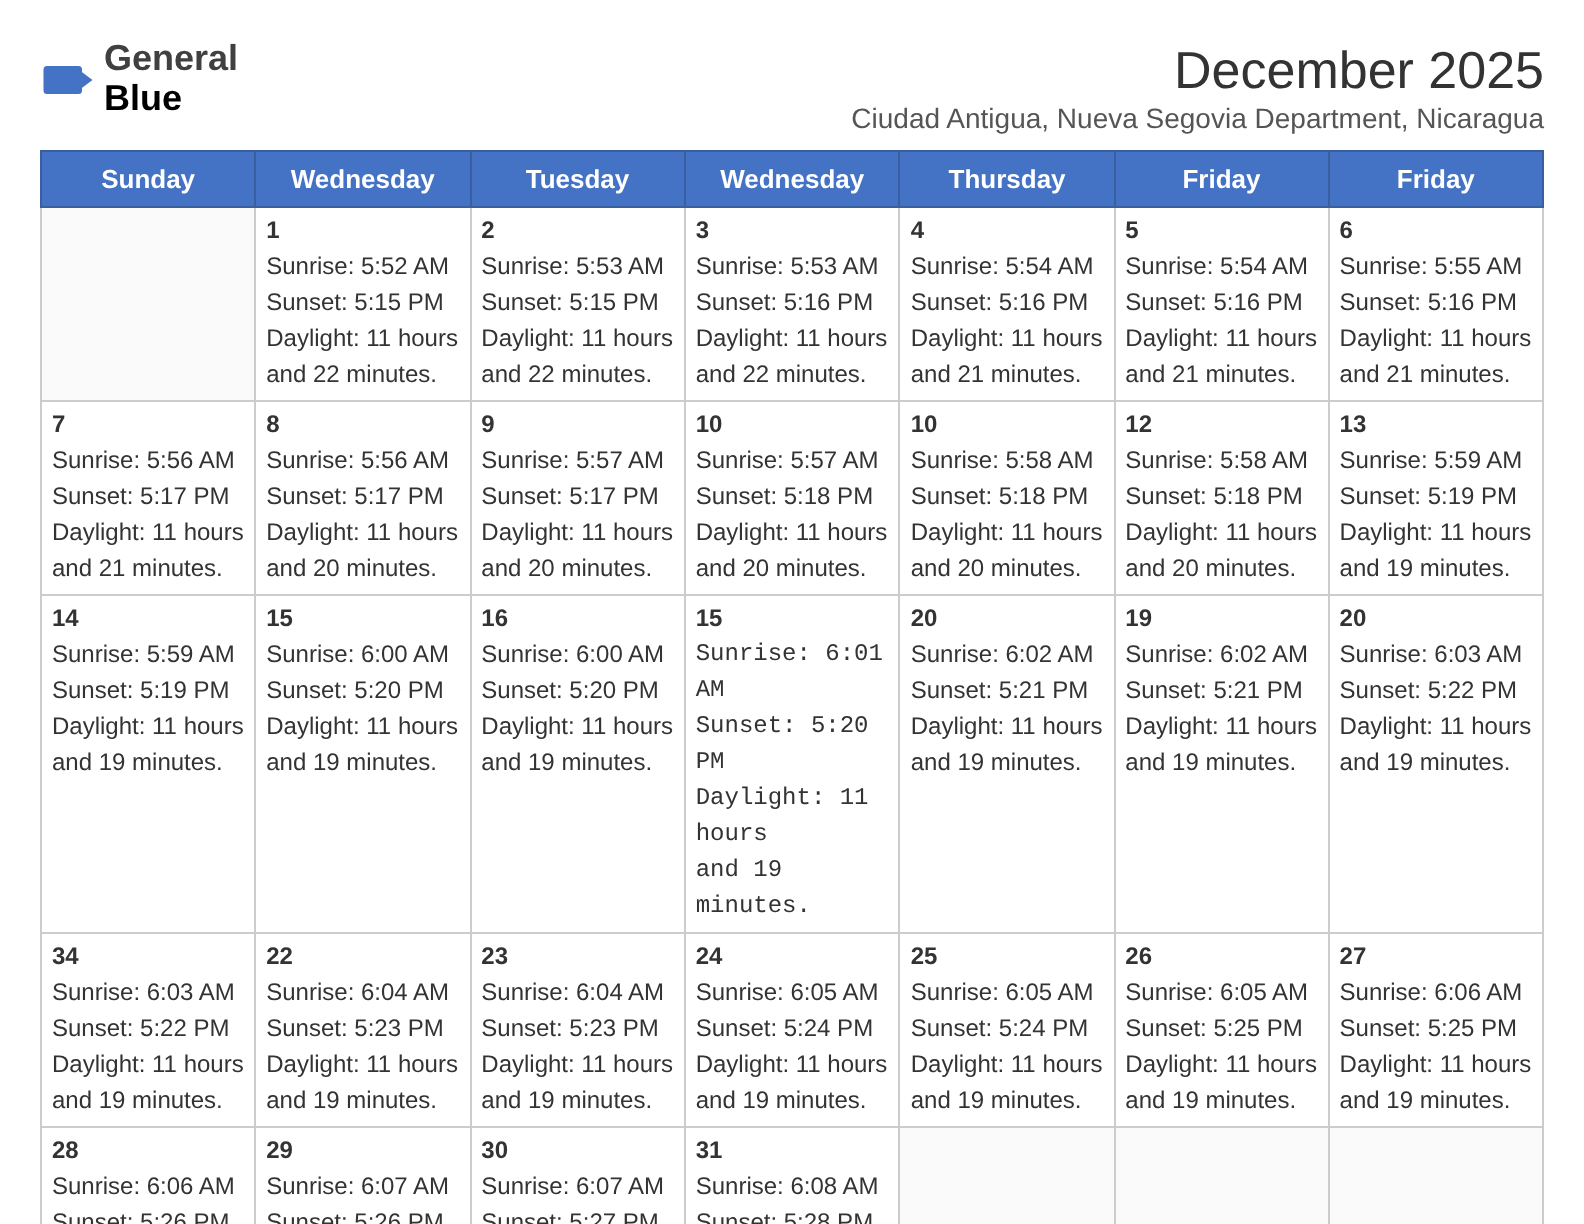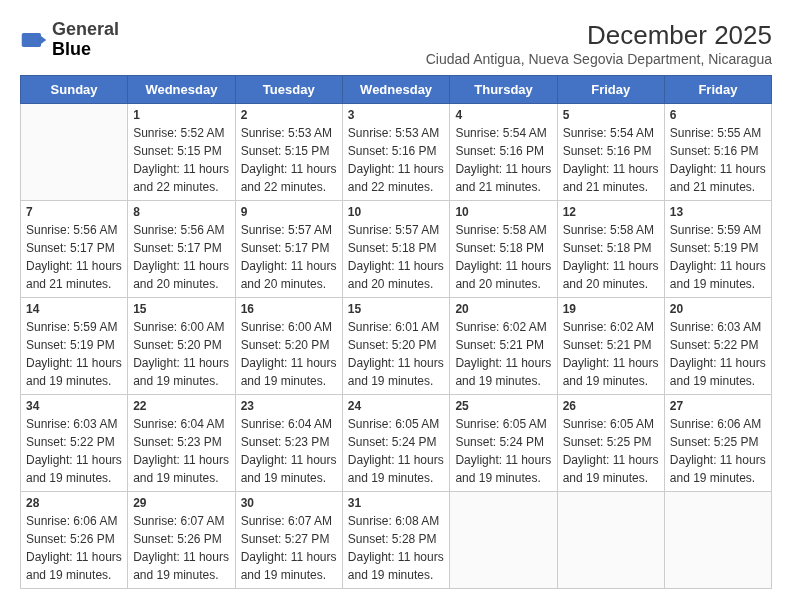--- a/index.html
+++ b/index.html
@@ -227,21 +227,21 @@
         </td>
         <td>
           <span class="day-num">16</span>
           <div class="day-info" style="white-space: pre-line;">Sunrise: 6:00 AM
 Sunset: 5:20 PM
 Daylight: 11 hours
 and 19 minutes.</div>
         </td>
         <td>
           <span class="day-num">15</span>
-          <div class="day-info" style="white-space: pre-line;">Sunrise: 6:01 AM
+          <div class="day-info" style="white-space: pre-line; font-family: Liberation Mono, monospace;">Sunrise: 6:01 AM
 Sunset: 5:20 PM
 Daylight: 11 hours
 and 19 minutes.</div>
         </td>
         <td>
           <span class="day-num">20</span>
           <div class="day-info" style="white-space: pre-line;">Sunrise: 6:02 AM
 Sunset: 5:21 PM
 Daylight: 11 hours
 and 19 minutes.</div>

